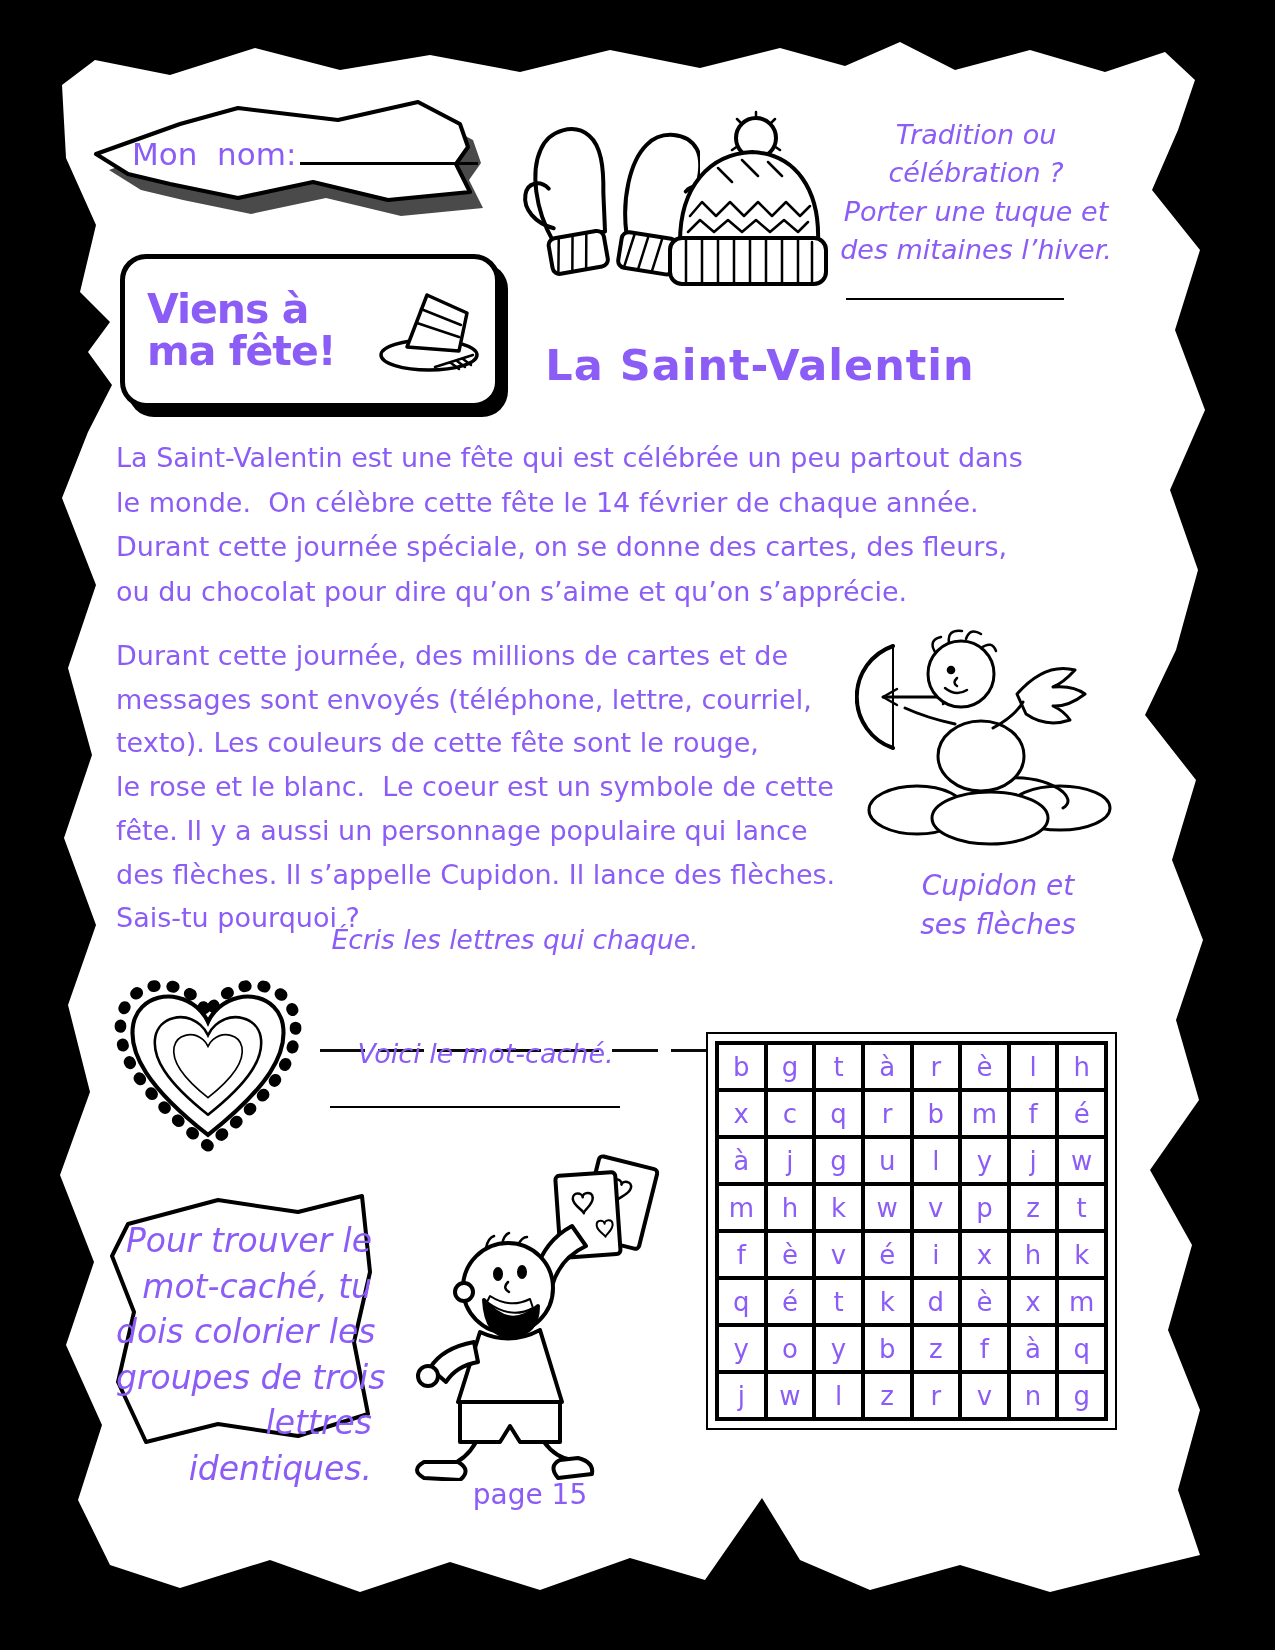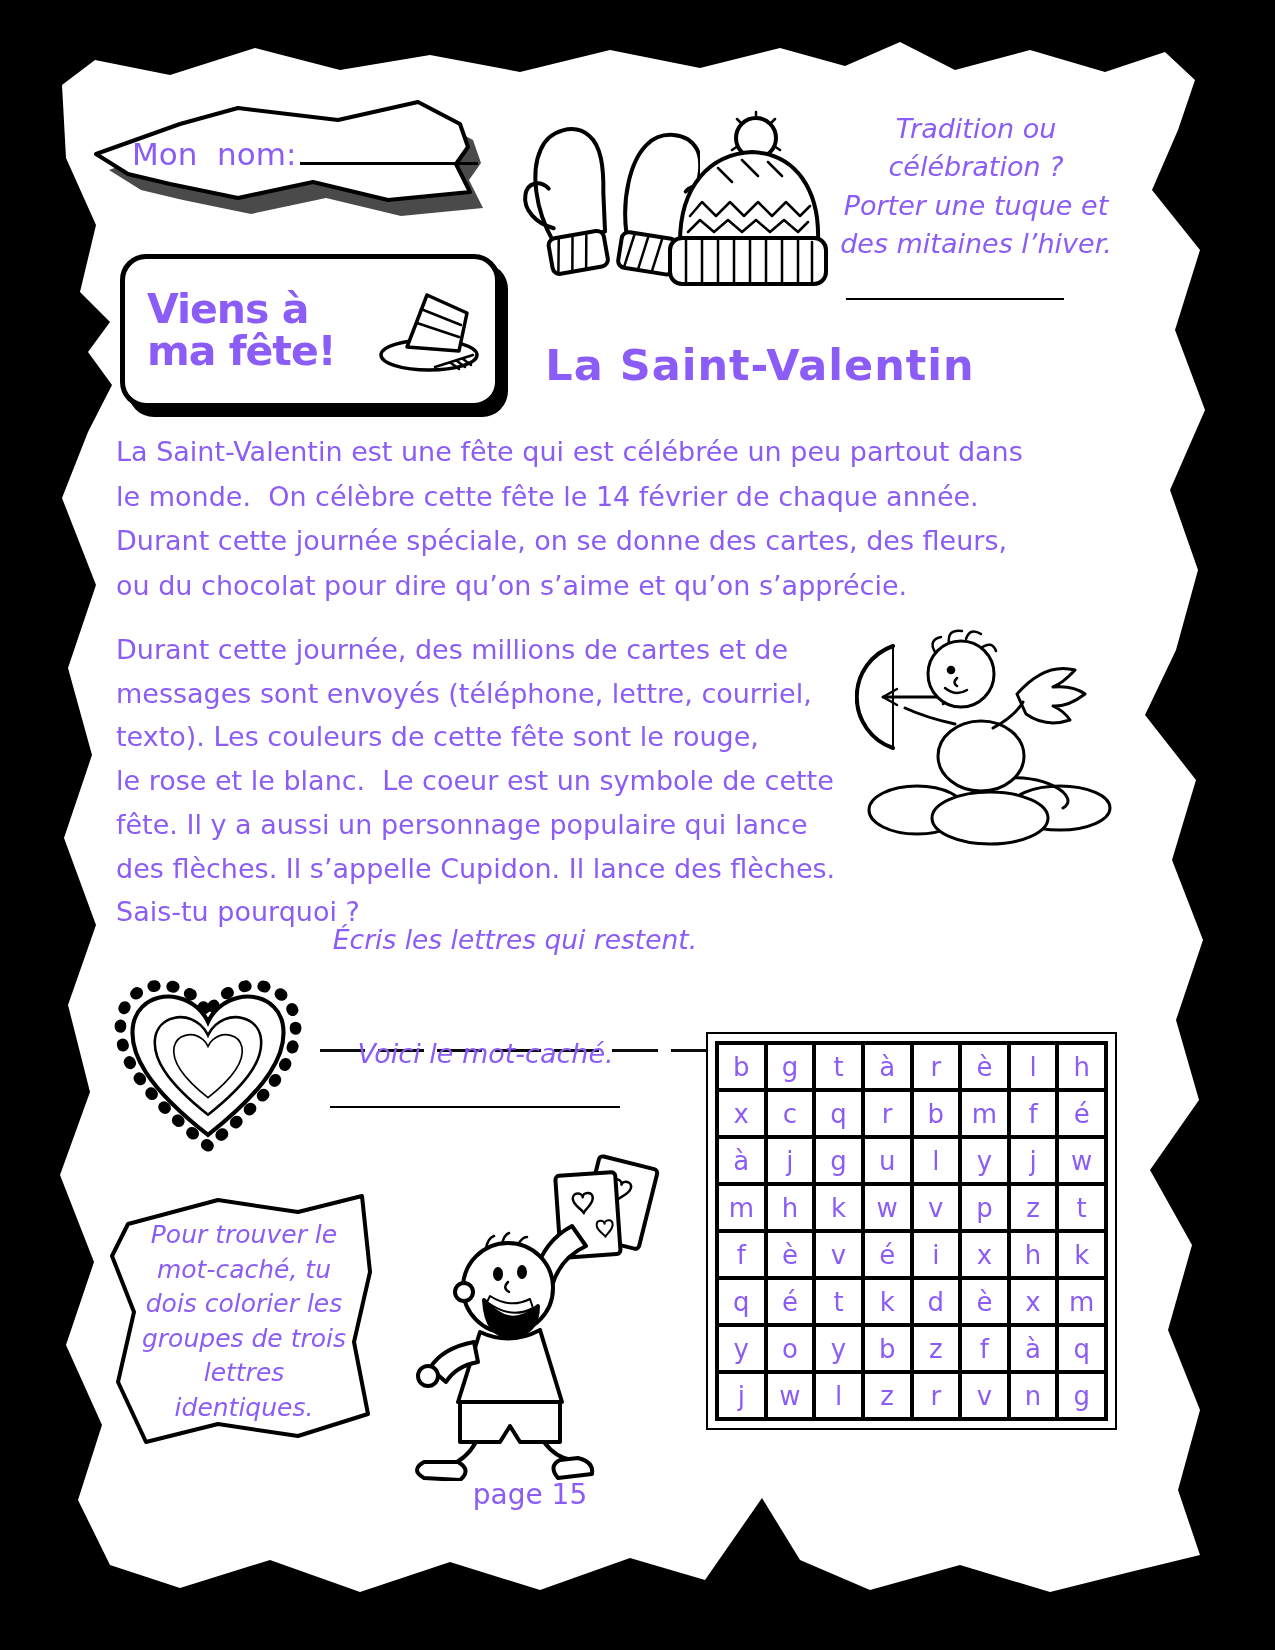--- a/index.html
+++ b/index.html
@@ -1,21 +1,21 @@
 <!DOCTYPE html>
 <html><head>
 <meta charset="utf-8">
 <style>
   html,body{margin:0;padding:0;background:#222;}
   .page{position:relative;width:1275px;height:1650px;margin:0 auto;background:#000;overflow:hidden;
         font-family:"DejaVu Sans",sans-serif;color:#8b5cf6;}
   .abs{position:absolute;}
   .torn{position:absolute;left:0;top:0;z-index:0;}
   .content{position:absolute;inset:0;z-index:1;}
-  .pre{white-space:pre;}
+  .pre{white-space:pre;margin-top:6px;}
   .italic{font-style:italic;}
   .center{text-align:center;}
 
   
   .name-banner{left:88px;top:92px;width:400px;height:130px;}
   .name-text{position:absolute;left:44px;top:44px;font-size:31px;white-space:pre;}
   .name-line{display:inline-block;width:178px;border-bottom:3px solid #000;height:26px;margin-left:4px;}
 
   
   .tradition{left:826px;top:110px;width:300px;font-size:27px;line-height:1.42;}
@@ -42,21 +42,21 @@
   .voici-line{left:330px;top:1106px;width:290px;border-top:2.5px solid #000;height:0;}
 
   
   .ws-outer{left:706px;top:1032px;width:393px;background:#fff;border:2.5px solid #000;padding:7px;}
   .ws-inner{display:grid;grid-template-columns:repeat(8,1fr);border:2px solid #000;}
   .ws-cell{border:2px solid #000;height:43px;display:flex;align-items:center;justify-content:center;
            font-size:26px;background:#fff;}
 
   
   .hint{left:98px;top:1182px;width:292px;height:278px;}
-  .hint-text{position:absolute;left:18px;right:18px;top:36px;font-size:25px;line-height:1.38;font-style:italic;text-align:center;}
+  .hint-text{position:absolute;left:18px;right:18px;top:36px;font-size:33px;line-height:1.38;font-style:italic;text-align:right;}
   .hint-underline{}
 
   .footer{left:420px;top:1478px;width:220px;font-size:28px;text-align:center;}
 
   svg .ink{stroke:#000;fill:#fff;stroke-linecap:round;stroke-linejoin:round;}
   svg .nofill{fill:none;}
 </style>
 </head>
 <body>
 
@@ -158,22 +158,24 @@
         <path d="M162,96 q28,-32 58,-24 q-12,13 -22,17 q20,-2 32,7 q-17,13 -32,12 q11,5 17,14 q-24,8 -44,-6 z"></path>
         <ellipse cx="126" cy="158" rx="43" ry="35"></ellipse>
         <path d="M100,126 q-28,-6 -50,-16" class="nofill"></path>
         <path d="M138,130 q22,-12 30,-26" class="nofill"></path>
         <circle cx="106" cy="76" r="33"></circle>
         <path d="M80,54 q-7,-12 6,-15 M94,45 q-2,-14 13,-12 M111,41 q4,-12 15,-5 M126,50 q11,-8 15,3" class="nofill" stroke-width="2.5"></path>
         <circle cx="96" cy="72" r="2.8" fill="#000"></circle>
         <path d="M102,80 q-5,5 0,8 M90,90 q11,9 22,2" class="nofill" stroke-width="2.5"></path>
       </g>
     </svg>
-
-    <div class="abs letters-instruction italic center">Écris les lettres qui restent.</div>
+    <div class="abs cupid-caption italic center pre">Cupidon et
+ses flèches</div>
+
+    <div class="abs letters-instruction italic center">Écris les lettres qui chaque.</div>
     <div class="abs dashes">
         <span class="dash"></span>
         <span class="dash"></span>
         <span class="dash"></span>
         <span class="dash"></span>
         <span class="dash"></span>
         <span class="dash"></span>
         <span class="dash"></span>
       </div>
 

